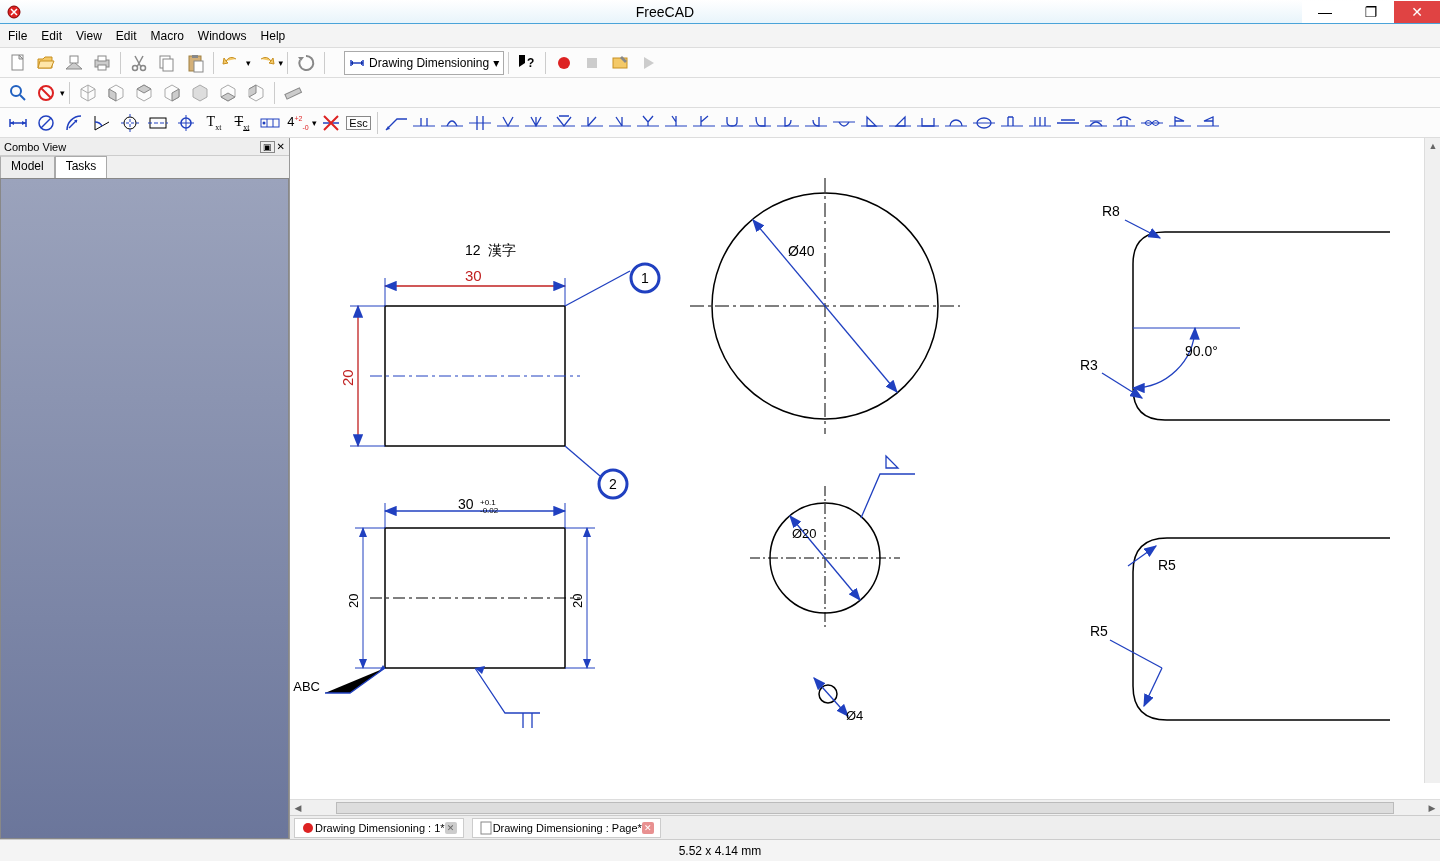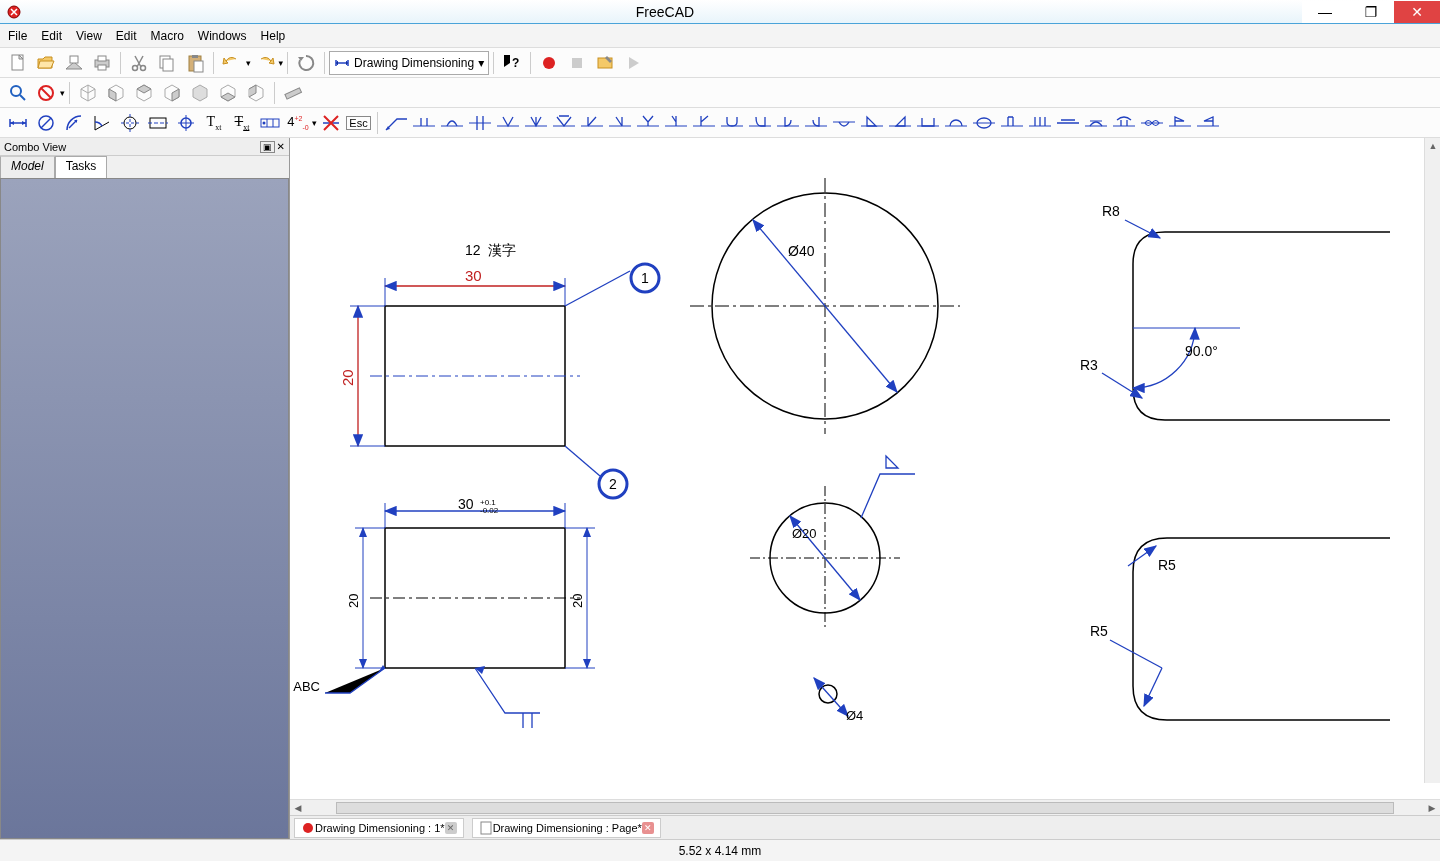--- a/index.html
+++ b/index.html
@@ -10,33 +10,33 @@
 .titlebar .win-btns { display: flex; }
 .titlebar .win-btn { width: 46px; height: 22px; display: flex; align-items: center; justify-content: center; font-size: 14px; }
 .win-min { background: #fff; }
 .win-max { background: #fff; }
 .win-close { background: #e04343; color: #fff; }
 .menubar { background: #f4f4f4; height: 24px; display: flex; align-items: center; padding: 0 8px; gap: 14px; border-bottom: 1px solid #ddd; }
 .menubar span { color: #000; cursor: default; }
 .toolbar { background: #fcfcfc; height: 30px; display: flex; align-items: center; padding: 0 4px; border-bottom: 1px solid #ddd; }
 .tb-btn { width: 26px; height: 26px; display: flex; align-items: center; justify-content: center; margin: 0 1px; }
 .sep { width: 1px; height: 22px; background: #ccc; margin: 0 4px; }
-.wb-select { display: flex; align-items: center; border: 1px solid #aaa; height: 24px; padding: 0 4px; background: #fff; gap: 4px; }
+.wb-select { display: flex; align-items: center; border: 1px solid #aaa; height: 24px; padding: 0 4px; background: #fff; gap: 4px; margin-left: 15px; }
 .wb-select span { font-size: 12px; }
 .tri { font-size: 9px; }
 .toolbar2 { background: #fcfcfc; height: 30px; display: flex; align-items: center; padding: 0 4px; border-bottom: 1px solid #ddd; }
 .toolbar3 { background: #fcfcfc; height: 30px; display: flex; align-items: center; padding: 0 4px; border-bottom: 1px solid #ddd; overflow: hidden; }
 .weld-icon { width: 28px; height: 24px; display: flex; align-items: center; justify-content: center; }
 .main-area { flex: 1; display: flex; overflow: hidden; }
 .combo-view { width: 290px; display: flex; flex-direction: column; border-right: 1px solid #999; background: #4c1d95; }
 .cv-header { background: #eee; height: 18px; display: flex; align-items: center; padding: 0 4px; font-size: 11px; border-bottom: 1px solid #ccc; justify-content: space-between; }
 .cv-header .controls { display: flex; gap: 2px; }
 .cv-tabs { height: 22px; display: flex; background: #f0f0f0; }
 .cv-tab { padding: 2px 10px; border: 1px solid #aaa; background: #fff; font-size: 12px; border-bottom: none; }
-.cv-tab.inactive { background: #eee; border-top-color: #ccc; font-style: italic; }
+.cv-tab.inactive { background: #eee; border-top-color: #ccc; }
 .cv-body { flex: 1; background: linear-gradient(#9ba3bc, #6b769b); border: 1px solid #888; }
 .canvas-wrap { flex: 1; display: flex; flex-direction: column; background: #fff; position: relative; }
 .canvas { flex: 1; background: #fff; position: relative; overflow: hidden; }
 .scrollbar-v { position: absolute; right: 0; top: 0; bottom: 16px; width: 16px; background: #f0f0f0; border-left: 1px solid #ddd; }
 .scrollbar-h { height: 16px; background: #f0f0f0; border-top: 1px solid #ddd; display: flex; align-items: center; }
 .scroll-arrow { width: 16px; height: 16px; display: flex; align-items: center; justify-content: center; font-size: 9px; color: #666; }
 .scroll-track { flex: 1; height: 14px; background: #f0f0f0; position: relative; }
 .scroll-thumb { position: absolute; left: 30px; right: 30px; top: 1px; height: 12px; background: #ddd; border: 1px solid #bbb; }
 .doc-tabs { height: 24px; background: #eee; display: flex; align-items: center; border-top: 1px solid #ccc; padding: 0 4px; gap: 8px; }
 .doc-tab { display: flex; align-items: center; padding: 2px 6px; background: #fff; border: 1px solid #ccc; font-size: 11px; }

